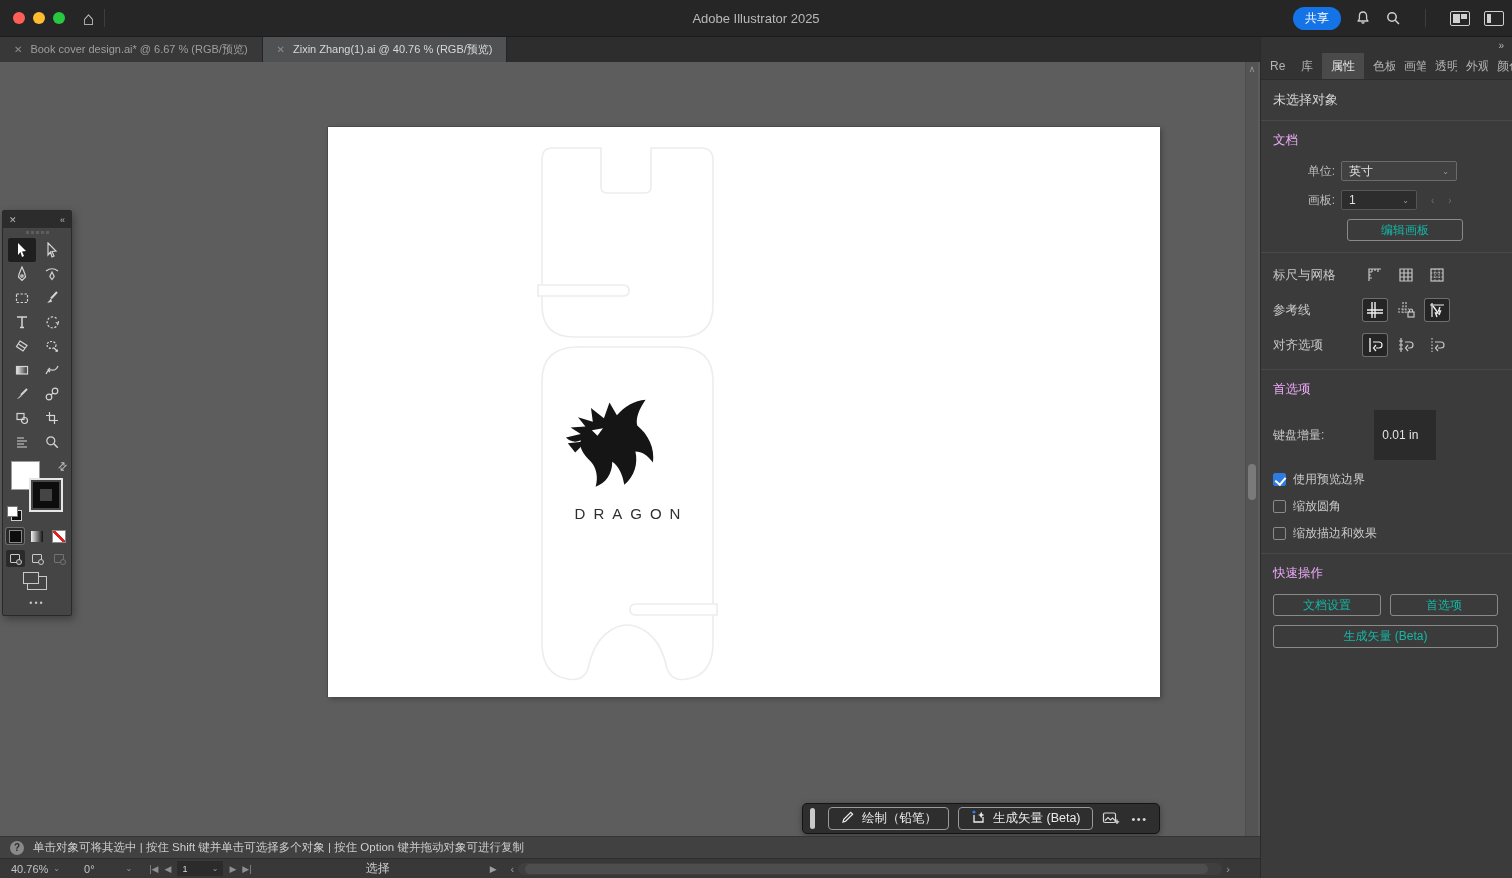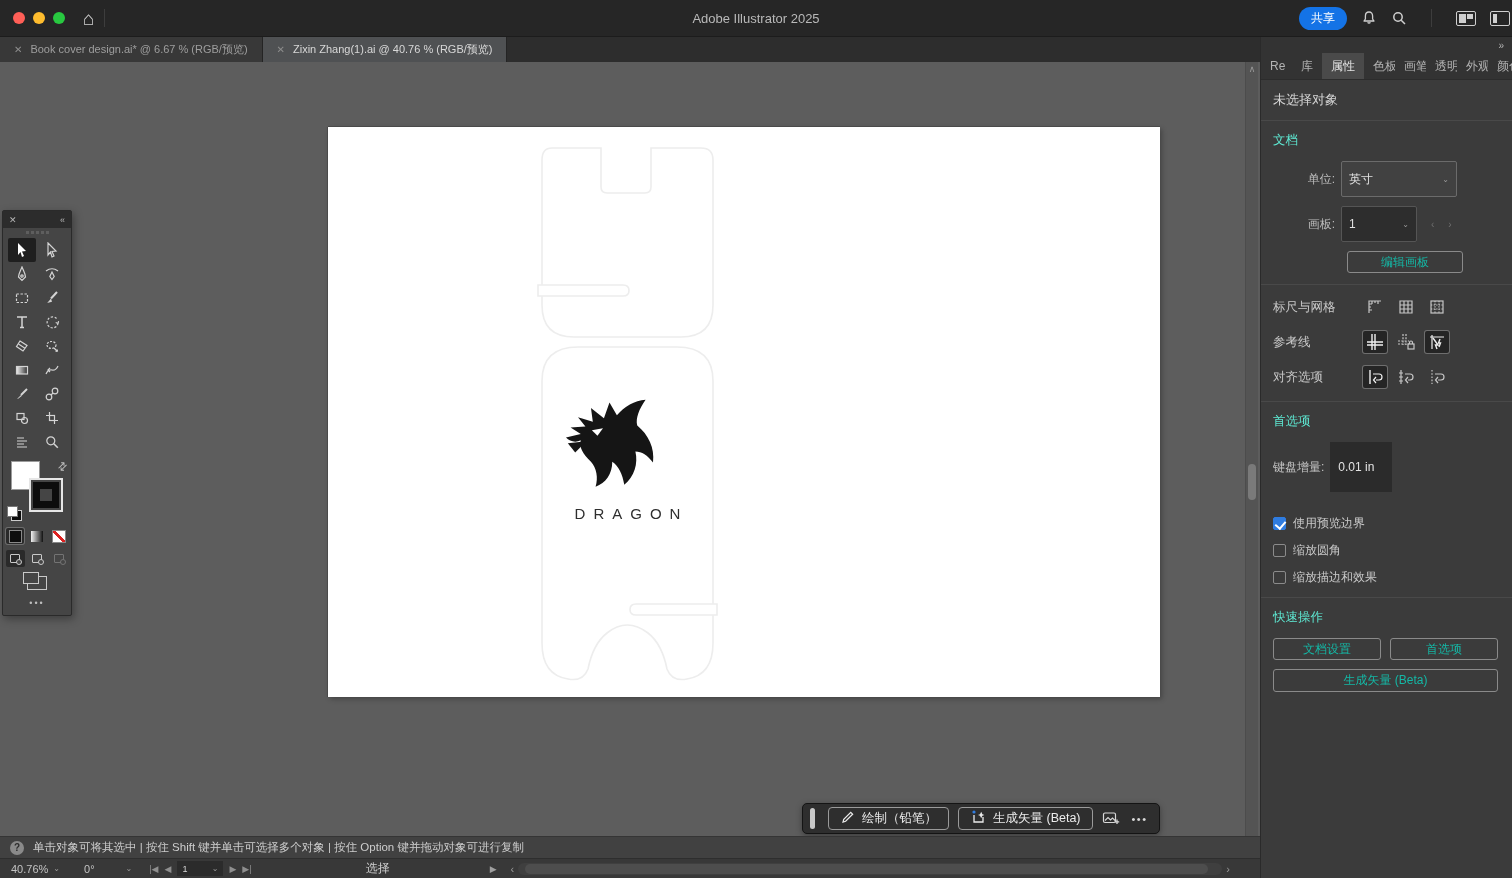--- a/index.html
+++ b/index.html
@@ -7,21 +7,21 @@
     font-family:"Liberation Sans","DejaVu Sans",sans-serif; -webkit-font-smoothing:antialiased; }
 
   
   .titlebar { height:37px; background:#262626; display:flex; align-items:center; position:relative; border-bottom:1px solid #1c1c1c; }
   .traffic { display:flex; gap:8px; margin-left:13px; }
   .light { width:12px; height:12px; border-radius:50%; }
   .light.red{background:#ff5f57}.light.yellow{background:#febc2e}.light.green{background:#28c840}
   .home-btn { margin-left:18px; color:#cfcfcf; font-size:19px; line-height:1; }
   .tb-sep { width:1px; height:18px; background:#3d3d3d; margin:0 10px; }
   .tb-title { position:absolute; left:0; right:0; text-align:center; color:#b9b9b9; font-size:13px; pointer-events:none; }
-  .tb-right { margin-left:auto; display:flex; align-items:center; gap:14px; padding-right:2px; }
+  .tb-right { margin-left:auto; display:flex; align-items:center; gap:14px; padding-right:8px; }
   .share-pill { background:#1473e6; color:#fff; font-size:12px; padding:3px 12px; border-radius:12px; }
   .tb-icon { color:#cfcfcf; display:flex; align-items:center; }
   .ws-icon { width:20px; height:15px; border:1.5px solid #cfcfcf; border-radius:2px; position:relative; }
   .ws-icon.split:before { content:""; position:absolute; left:2px; top:2px; bottom:2px; width:7px; background:#cfcfcf; }
   .ws-icon.split:after { content:""; position:absolute; right:2px; top:2px; width:6px; height:5px; background:#cfcfcf; }
   .ws-icon.single:before { content:""; position:absolute; left:2px; top:2px; bottom:2px; width:4px; background:#cfcfcf; }
 
   
   .main { display:flex; height:841px; }
   .left-col { width:1260px; display:flex; flex-direction:column; position:relative; }
@@ -113,37 +113,37 @@
   
   .rpanel { width:252px; background:#3b3b3b; border-left:1px solid #2a2a2a; display:flex; flex-direction:column; font-size:12px; }
   .rp-top { height:16px; background:#333; display:flex; justify-content:flex-end; align-items:center; padding-right:8px; color:#b5b5b5; font-size:10px; }
   .rp-tabs { height:27px; background:#333; display:flex; align-items:stretch; overflow:hidden; border-bottom:1px solid #2c2c2c; }
   .rp-tab { display:flex; align-items:center; padding:0 9px; color:#b3b3b3; white-space:nowrap; font-size:12px; flex:0 0 auto; }
   .rp-tab.clip { max-width:31px; overflow:hidden; }
   .rp-tab.active { background:#4a4a4a; color:#e4e4e4; }
   .rp-body { flex:1; padding:11px 14px 0 12px; overflow:hidden; }
   .rp-h1 { color:#d5d5d5; font-size:13px; }
   .rp-div { height:1px; background:#494949; margin:11px -14px 11px -12px; }
-  .rp-sec { color:#5eead4; font-size:12.5px; margin-bottom:12px; }
+  .rp-sec { color:#f0abfc; font-size:12.5px; margin-bottom:12px; }
   .fieldrow { display:flex; align-items:center; margin-bottom:9px; }
   .flabel { width:68px; text-align:right; color:#bdbdbd; padding-right:6px; }
-  .select { width:116px; height:36px; background:#414141; border:1px solid #6b6b6b; border-radius:2px;
+  .select { width:116px; height:20px; background:#414141; border:1px solid #6b6b6b; border-radius:2px;
     display:flex; align-items:center; justify-content:space-between; padding:0 7px; color:#e0e0e0; }
   .select.dark { background:#2d2d2d; border-color:#555; width:76px; }
   .pager { display:flex; gap:14px; margin-left:14px; color:#6f6f6f; font-size:10px; }
   .rp-btn { height:22px; border:1px solid #8a8a8a; border-radius:3px; background:transparent; color:#14b8a6;
     font-size:12px; display:flex; align-items:center; justify-content:center; font-family:inherit; }
   .edit-ab { width:116px; margin-left:74px; margin-bottom:2px; }
   .iconrow { display:flex; align-items:center; margin-bottom:13px; }
   .iconrow .rl { width:90px; color:#c9c9c9; font-size:12.5px; }
   .pix { width:24px; height:22px; display:flex; align-items:center; justify-content:center; margin-right:7px; border-radius:2px; }
   .pix svg { stroke:#c6c6c6; fill:none; stroke-width:1.2; }
   .pix.on { background:#252525; box-shadow:0 0 0 1px #6e6e6e; }
   .pix.on svg { stroke:#f0f0f0; }
-  .kv { display:flex; align-items:center; margin:12px 0 23px; }
+  .kv { display:flex; align-items:center; margin:12px 0 11px;gap:44px; }
   .kv .k { color:#c4c4c4; }
   .kv .v { margin-left:6px; background:#2b2b2b; padding:18px 8px; color:#e3e3e3; min-width:62px; }
   .cbrow { display:flex; align-items:center; gap:7px; margin-bottom:10px; color:#c9c9c9; }
   .cb { width:13px; height:13px; border:1px solid #8b8b8b; border-radius:2px; background:transparent; position:relative; }
   .cb.checked { background:#2f7ce0; border-color:#2f7ce0; }
   .cb.checked:after { content:""; position:absolute; left:3px; top:1px; width:5px; height:8px; border:solid #fff; border-width:0 2px 2px 0; transform:rotate(40deg); }
   .qa-row { display:flex; gap:9px; margin-bottom:9px; }
   .qa-row .rp-btn { flex:1; }
   .gen-btn { width:100%; height:23px; }
 

